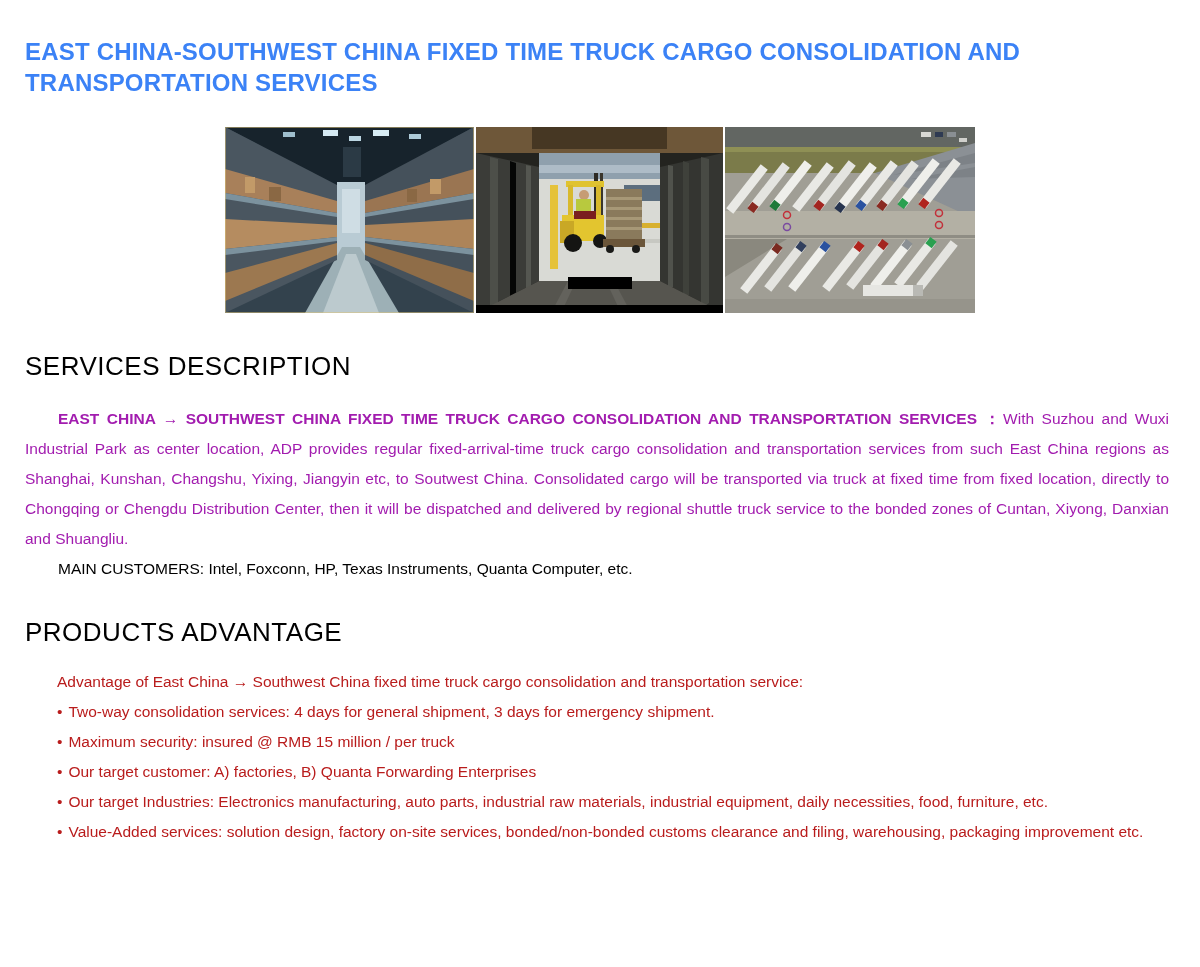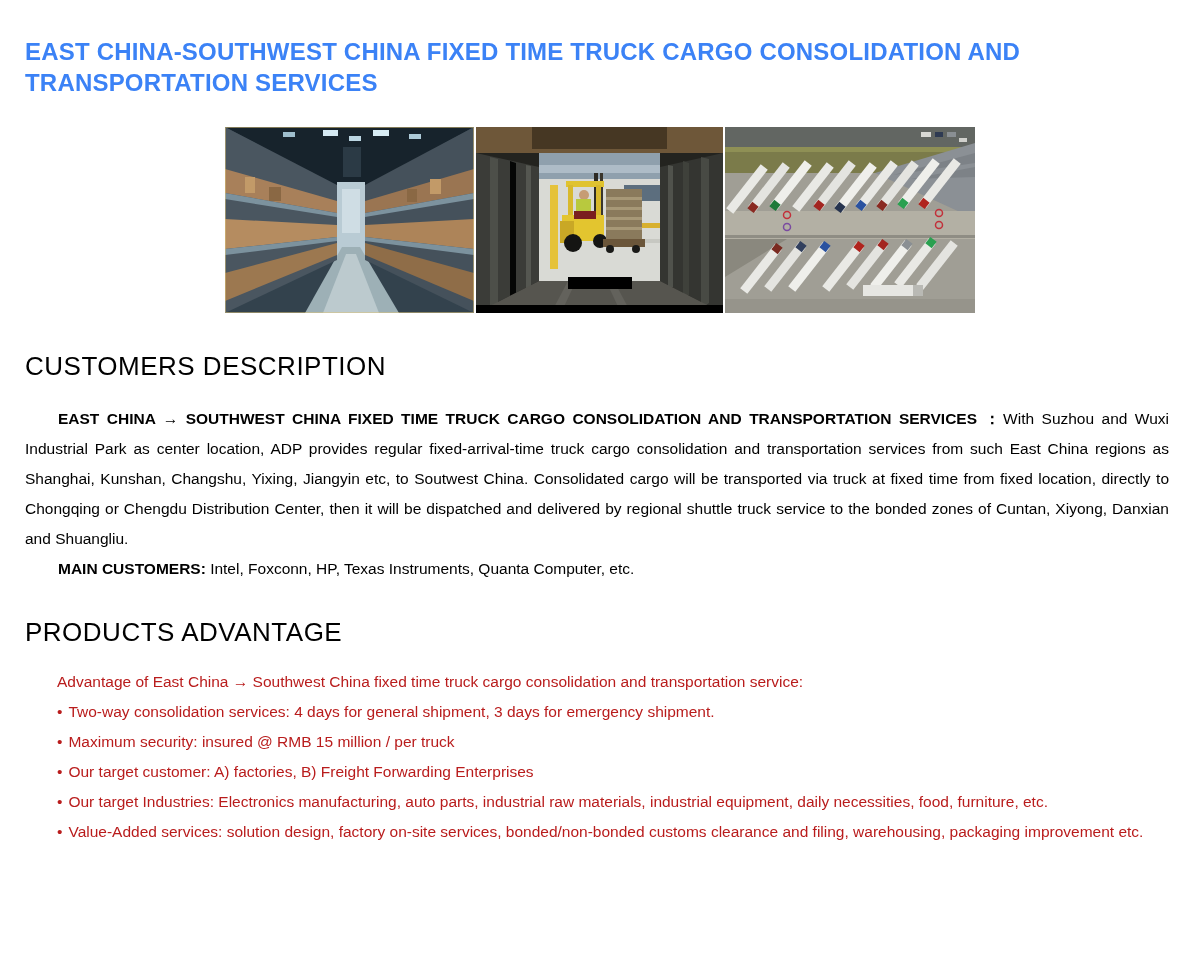--- a/index.html
+++ b/index.html
@@ -29,27 +29,27 @@
   .photo-3 { width:250px; }
 
   .section-heading {
     margin:38px 0 0 25px;
     font-size:26px; font-weight:400; letter-spacing:0.5px; color:#000;
   }
   .section-heading.advantage { margin-top:33px; }
 
   .desc-body {
     margin:22px 31px 0 25px;
-    font-size:15.5px; line-height:30px; color:#000000;
+    font-size:15.5px; line-height:30px; color:#a21caf;
     text-align:justify;
   }
   .desc-body p { text-indent:33px; }
   .desc-body .lead-bold { font-weight:700; }
   .customers { text-indent:33px; font-size:15.5px; line-height:30px; margin:0 31px 0 25px; }
-  .customers .bold { font-weight:700;text-align:right; }
+  .customers .bold { font-weight:400;text-align:right; }
 
   .advantage-block {
     margin:19px 24px 0 57px;
     font-size:15.5px; line-height:30px; color:#b91c1c;
   }
   .advantage-list { list-style:none; }
   .advantage-list li { white-space:nowrap; }
   .advantage-list .bullet { margin-right:6px; }
 
   .page-bottom-space { height:70px; }
@@ -209,34 +209,34 @@
         <circle cx="62" cy="100" r="3.5" fill="none" stroke="#7a4aa0" stroke-width="1.5"></circle>
         <circle cx="214" cy="86" r="3.5" fill="none" stroke="#c2303a" stroke-width="1.5"></circle>
         <circle cx="214" cy="98" r="3.5" fill="none" stroke="#c2303a" stroke-width="1.5"></circle>
 
         <rect x="138" y="158" width="50" height="11" fill="#e6e6e2"></rect>
         <rect x="188" y="158" width="10" height="11" fill="#b9b9b4"></rect>
       </svg>
     </div>
   </div>
 
-  <h2 class="section-heading">CUSTOMERS DESCRIPTION</h2>
+  <h2 class="section-heading">SERVICES DESCRIPTION</h2>
 
   <div class="desc-body">
     <p><span class="lead-bold">EAST CHINA → SOUTHWEST CHINA FIXED TIME TRUCK CARGO CONSOLIDATION AND TRANSPORTATION SERVICES ：</span><span>With Suzhou and Wuxi Industrial Park as center location, ADP provides regular fixed-arrival-time truck cargo consolidation and transportation services from such East China regions as Shanghai, Kunshan, Changshu, Yixing, Jiangyin etc, to Soutwest China. Consolidated cargo will be transported via truck at fixed time from fixed location, directly to Chongqing or Chengdu Distribution Center, then it will be dispatched and delivered by regional shuttle truck service to the bonded zones of Cuntan, Xiyong, Danxian and Shuangliu.</span></p>
   </div>
   <p class="customers"><span class="bold">MAIN CUSTOMERS:</span><span> Intel, Foxconn, HP, Texas Instruments, Quanta Computer, etc.</span></p>
 
   <h2 class="section-heading advantage">PRODUCTS ADVANTAGE</h2>
 
   <div class="advantage-block">
     <div>Advantage of East China → Southwest China fixed time truck cargo consolidation and transportation service:</div>
     <ul class="advantage-list">
       <li><span class="bullet">•</span><span>Two-way consolidation services: 4 days for general shipment, 3 days for emergency shipment.</span></li>
       <li><span class="bullet">•</span><span>Maximum security: insured @ RMB 15 million / per truck</span></li>
-      <li><span class="bullet">•</span><span>Our target customer: A) factories, B) Freight Forwarding Enterprises</span></li>
+      <li><span class="bullet">•</span><span>Our target customer: A) factories, B) Quanta Forwarding Enterprises</span></li>
       <li><span class="bullet">•</span><span>Our target Industries: Electronics manufacturing, auto parts, industrial raw materials, industrial equipment, daily necessities, food, furniture, etc.</span></li>
       <li><span class="bullet">•</span><span>Value-Added services: solution design, factory on-site services, bonded/non-bonded customs clearance and filing, warehousing, packaging improvement etc.</span></li>
     </ul>
   </div>
 
   <div class="page-bottom-space"></div>
 </div>
 
 </body></html>

